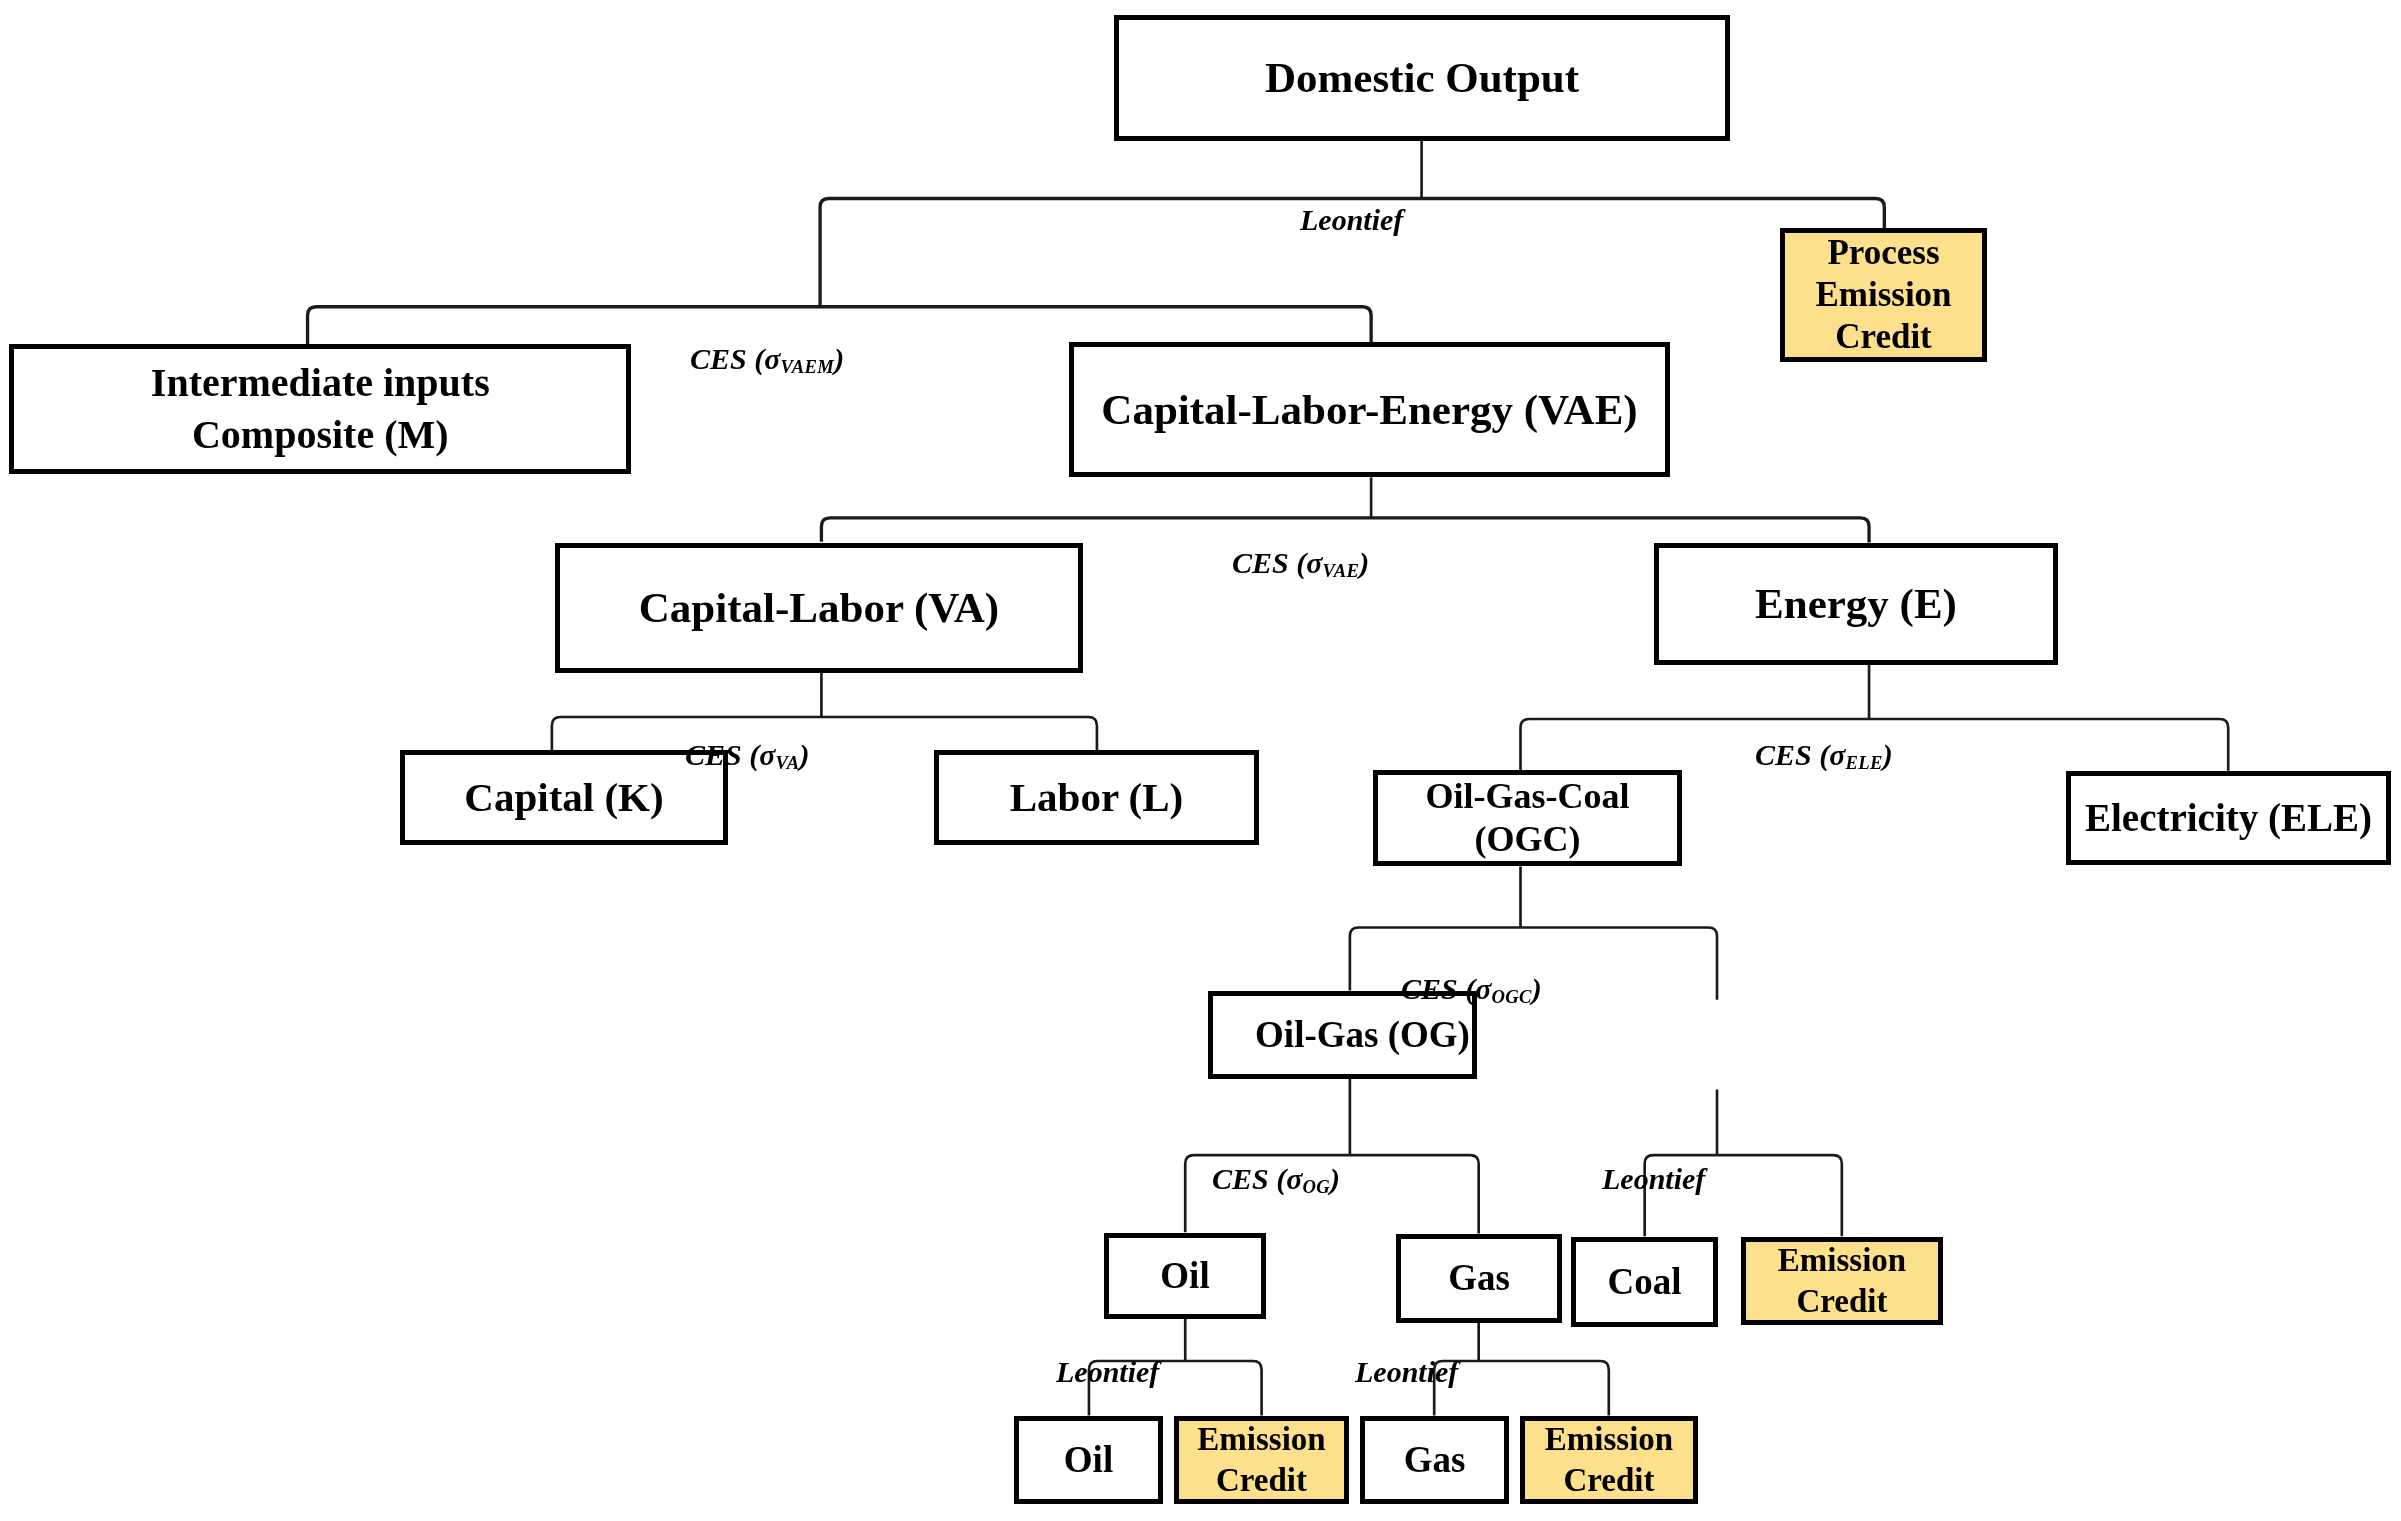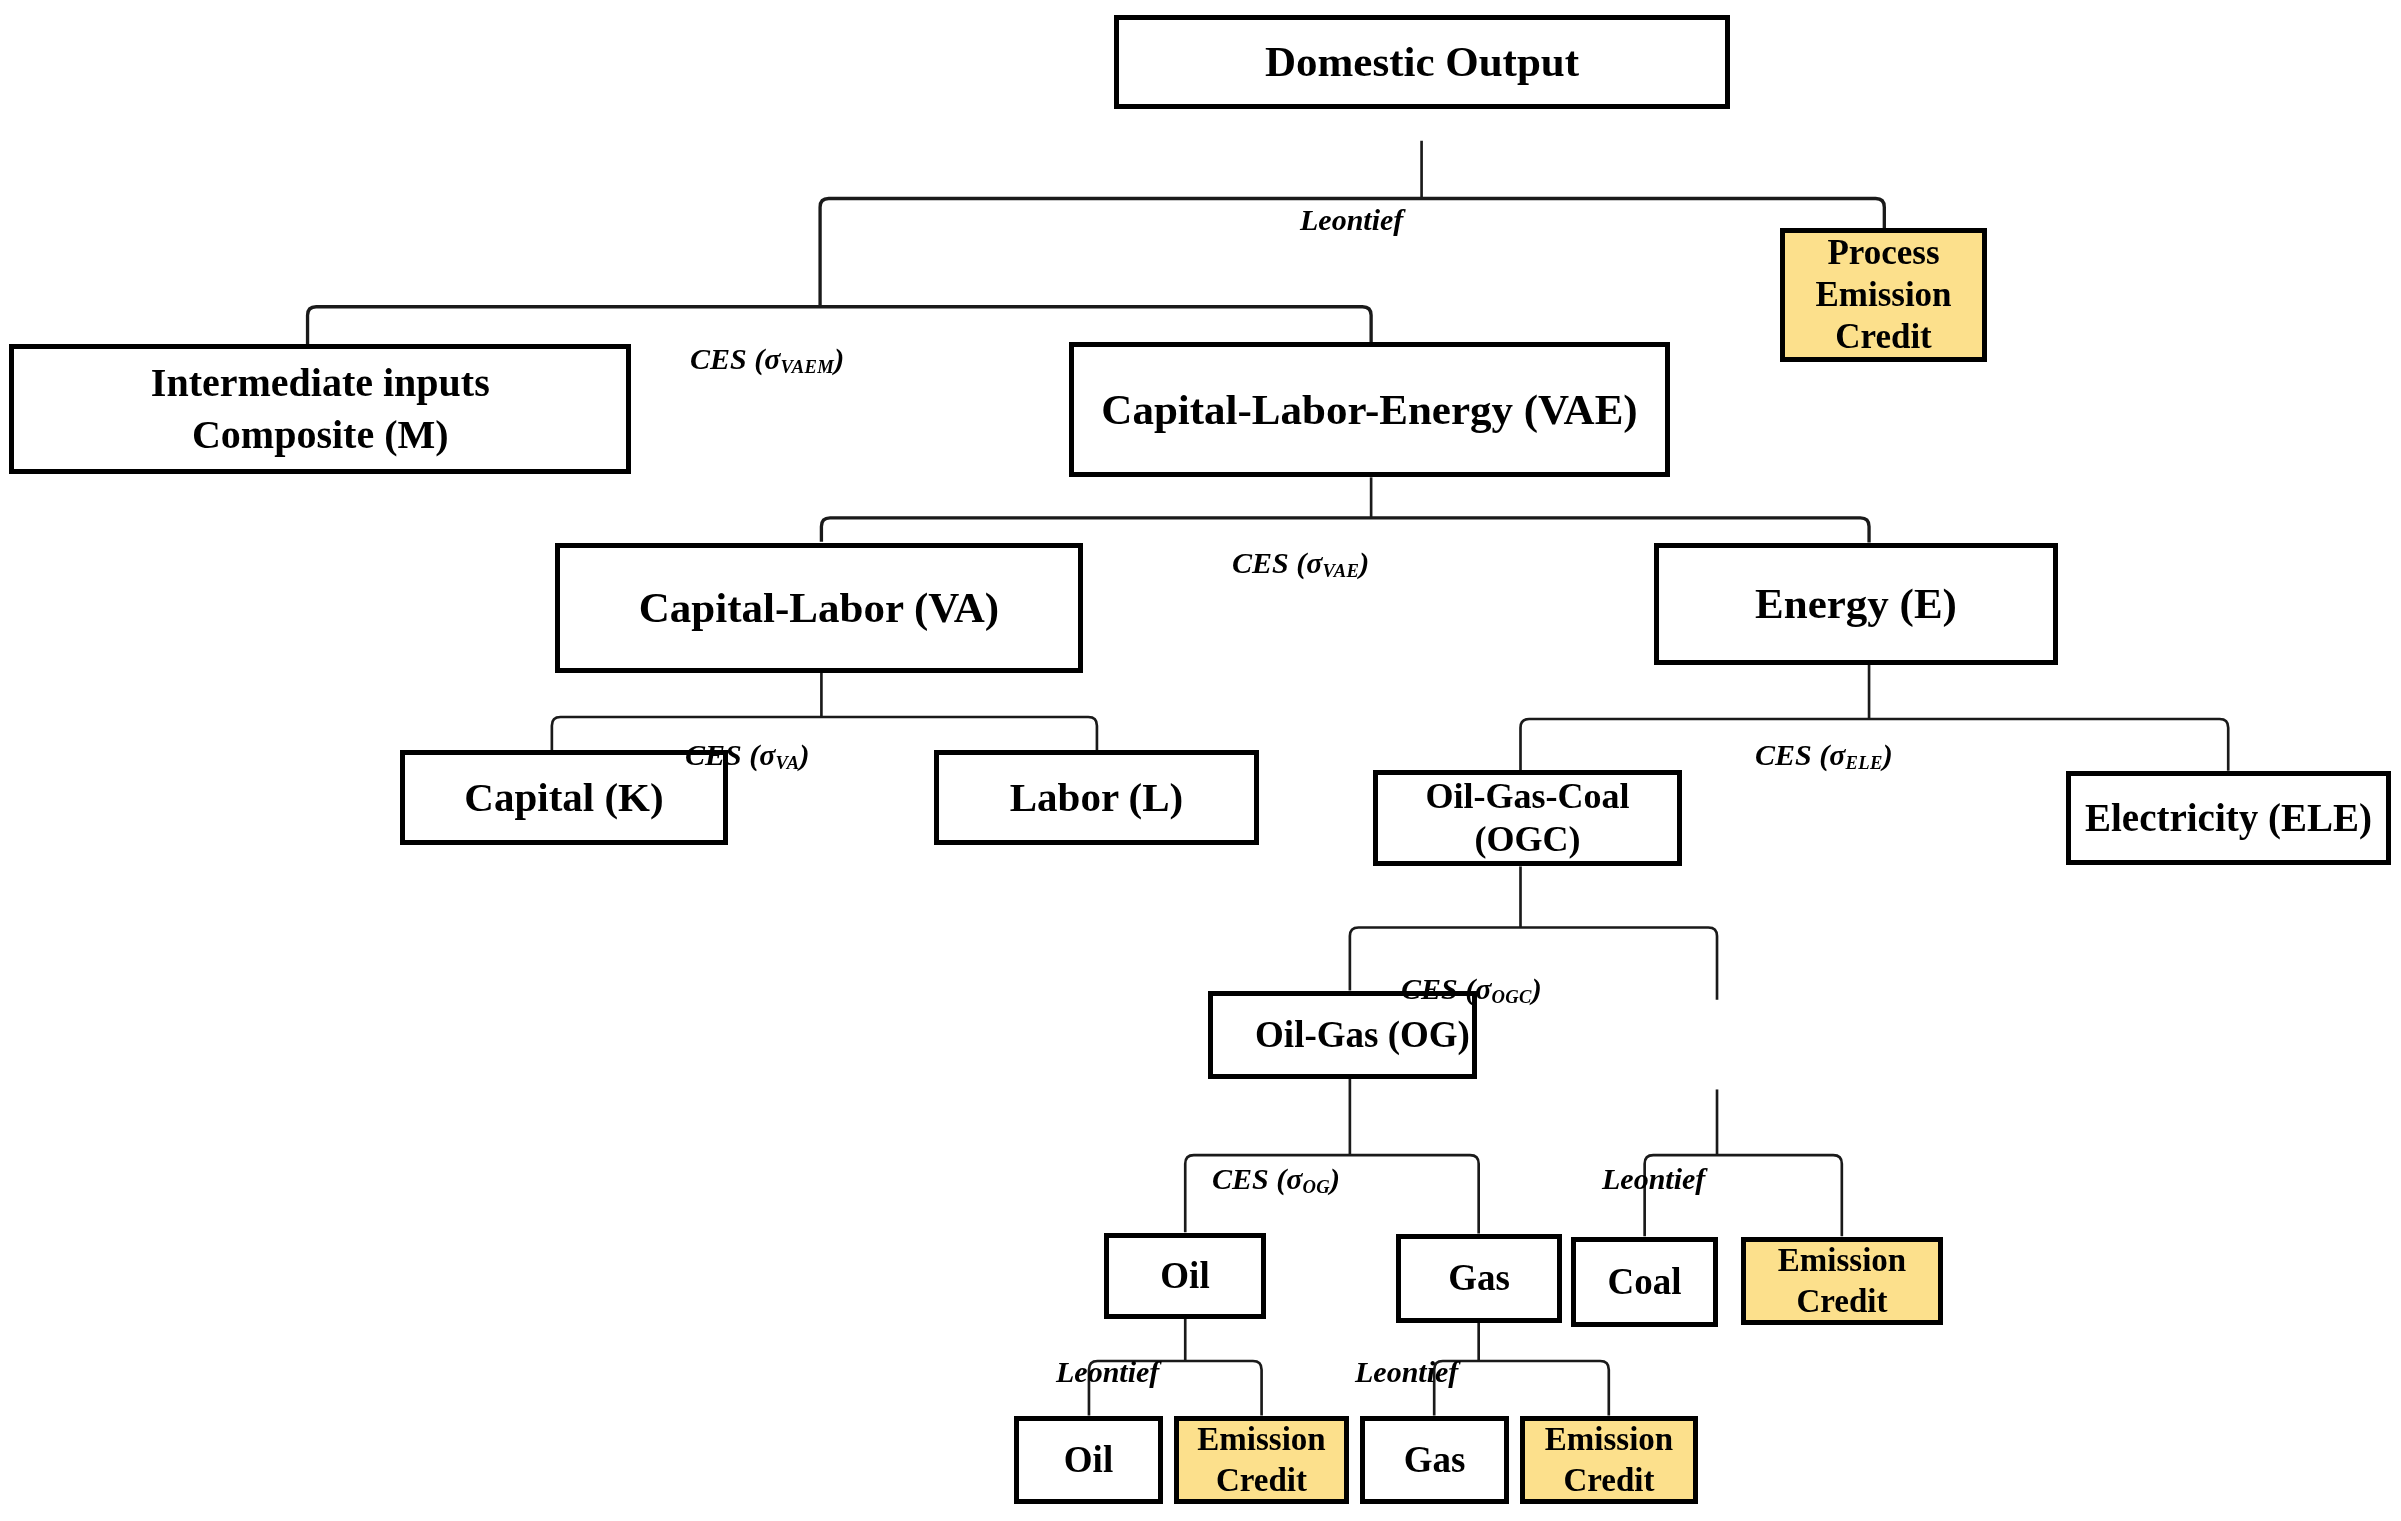--- a/index.html
+++ b/index.html
@@ -79,21 +79,21 @@
       <path d="M2477 1862 L2477 1753 Q2477 1740 2490 1740 L2761 1740 Q2774 1740 2774 1753 L2774 1862"></path>
 
       <path d="M1785 1986 L1785 2050"></path>
       <path d="M1640 2132 L1640 2063 Q1640 2050 1653 2050 L1887 2050 Q1900 2050 1900 2063 L1900 2132"></path>
 
       <path d="M2227 1992 L2227 2050"></path>
       <path d="M2160 2132 L2160 2063 Q2160 2050 2173 2050 L2410 2050 Q2423 2050 2423 2063 L2423 2132"></path>
     </g>
   </svg>
 
-  <div class="node big" style="left:1114px;top:14.6px;width:616px;height:94px;">Domestic Output</div>
+  <div class="node big" style="left:1114px;top:14.6px;width:616px;height:126px;">Domestic Output</div>
 
   <div class="node credit credit3" style="left:1780px;top:228px;width:207px;height:134px;">Process
 Emission
 Credit</div>
 
   <div class="node big" style="left:1069px;top:342px;width:601px;height:135px;">Capital-Labor-Energy (VAE)</div>
 
   <div class="node" style="left:9.3px;top:344px;width:622px;height:130px;font-size:40px;line-height:1.3;">Intermediate inputs
 Composite (M)</div>
 

